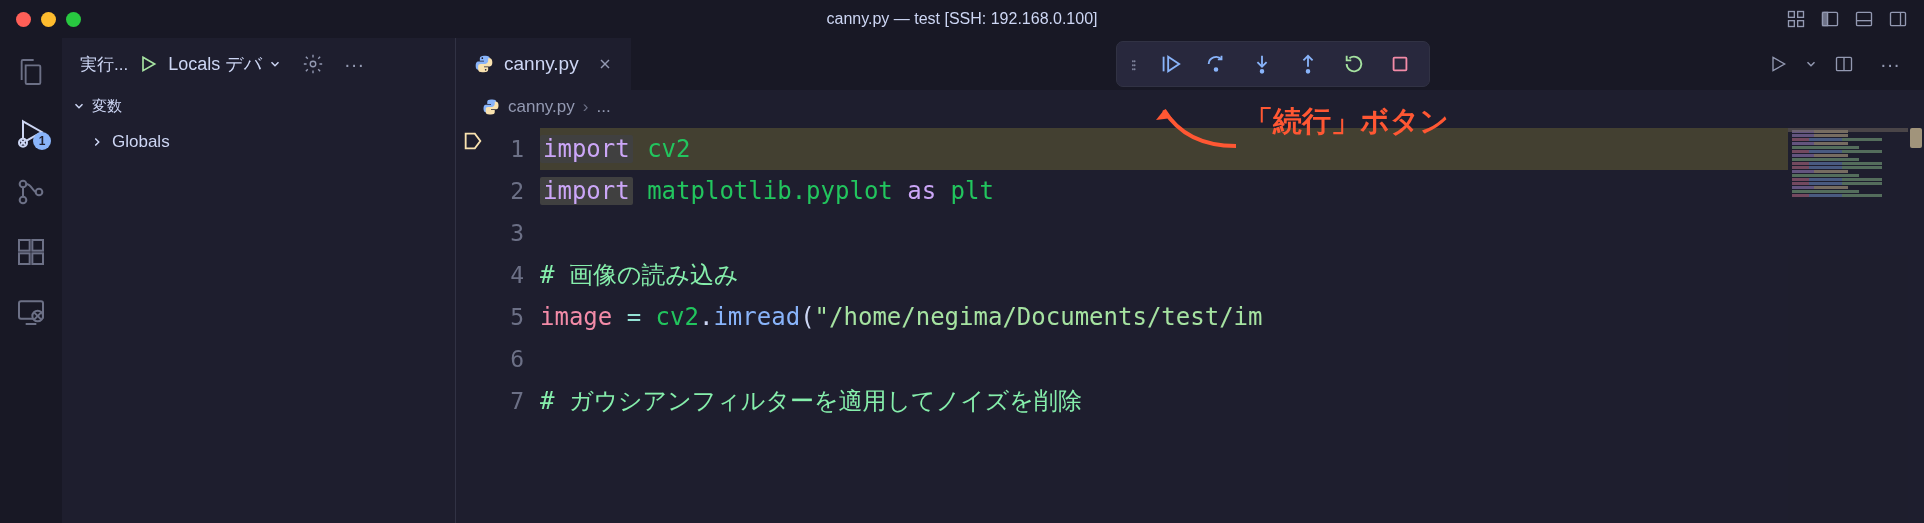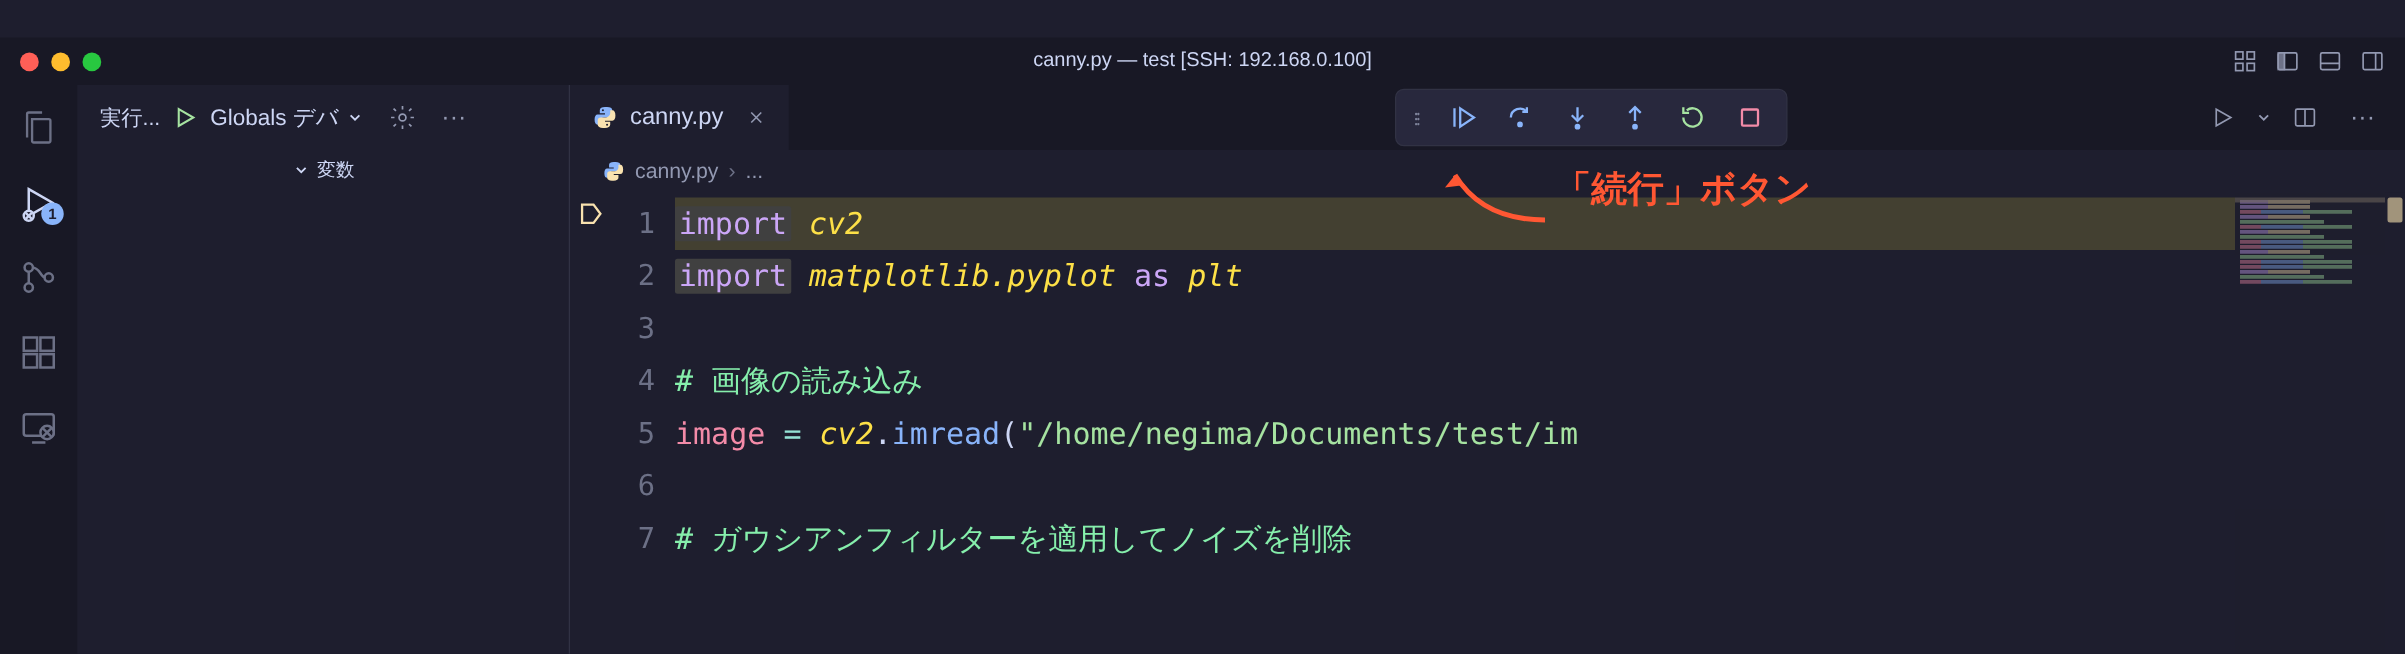--- a/index.html
+++ b/index.html
@@ -1,19 +1,19 @@
 <!DOCTYPE html>
 <html><head>
 <meta charset="utf-8">
 <style>
 * { box-sizing: border-box; margin: 0; padding: 0; }
 body { font-family: -apple-system, 'Helvetica Neue', sans-serif; background: #1e1e2e; color: #cdd6f4; width: 1924px; height: 523px; overflow: hidden; font-size: 16px; }
 
 
-.titlebar { height: 38px; background: #181825; display: flex; align-items: center; padding: 0 16px; position: relative; margin-top: 30px; }
+.titlebar { height: 38px; background: #181825; display: flex; align-items: center; padding: 0 16px; position: relative; }
 .traffic { display: flex; gap: 10px; align-items: center; }
 .dot { width: 15px; height: 15px; border-radius: 50%; }
 .dot.red { background: #ff5f57; }
 .dot.yellow { background: #febc2e; }
 .dot.green { background: #28c840; }
 .title-center { position: absolute; left: 50%; transform: translateX(-50%); color: #cdd6f4; font-size: 16px; }
 .title-right { margin-left: auto; display: flex; gap: 14px; }
 .layout-icon { width: 20px; height: 20px; color: #9399b2; cursor: pointer; }
 
 
@@ -28,21 +28,21 @@
 
 .sidebar { width: 394px; background: #1e1e2e; display: flex; flex-direction: column; border-right: 1px solid #313244; }
 .side-header { height: 52px; display: flex; align-items: center; padding: 0 18px; gap: 10px; }
 .side-header .lbl { color: #cdd6f4; font-size: 17px; }
 .play-icon { width: 20px; height: 20px; color: #a6e3a1; }
 .config-select { display: flex; align-items: center; gap: 6px; color: #cdd6f4; font-size: 18px; }
 .chevron-small { width: 14px; height: 14px; color: #cdd6f4; }
 .gear { width: 22px; height: 22px; color: #9399b2; margin-left: 10px; cursor: pointer; }
 .dots { color: #9399b2; font-size: 20px; margin-left: 10px; cursor: pointer; }
 
-.section-head { height: 32px; display: flex; align-items: center; padding: 0 10px; gap: 6px; font-size: 15px; color: #cdd6f4; cursor: pointer; justify-content: center; }
+.section-head { height: 32px; display: flex; align-items: center; padding: 0 10px; gap: 6px; font-size: 15px; color: #cdd6f4; cursor: pointer; }
 .caret { width: 14px; height: 14px; color: #cdd6f4; transition: transform .1s; }
 .tree { padding: 2px 0 10px; }
 .tree-row { height: 36px; display: flex; align-items: center; padding-left: 28px; gap: 8px; font-size: 17px; color: #cdd6f4; cursor: pointer; }
 .tree-row.nested2 { padding-left: 58px; }
 .tree-row .caret { width: 14px; height: 14px; }
 .tree-row .caret.right { transform: rotate(-90deg); }
 .special { color: #cba6f7; font-family: 'Menlo', monospace; font-size: 19px; }
 .watch-sec { margin-top: auto; margin-bottom: 70px; }
 
 
@@ -66,21 +66,21 @@
 .code-area { flex: 1; display: flex; overflow: hidden; position: relative; }
 .gutter-extra { width: 36px; }
 .current-marker { position: absolute; left: 6px; top: 6px; width: 22px; height: 22px; }
 .line-nums { width: 48px; text-align: right; padding-right: 16px; color: #6c7086; font-family: 'Menlo', monospace; font-size: 23px; line-height: 42px; padding-top: 4px; }
 .line-nums div { height: 42px; }
 .code { flex: 1; font-family: 'Menlo', monospace; font-size: 24px; line-height: 42px; padding-top: 4px; white-space: pre; position: relative; }
 .code-line { height: 42px; display: flex; align-items: center; }
 .line-hl { background: rgba(181,167,60,0.25); width: 100%; }
 .kw-box { background: #404040; padding: 0 3px; border-radius: 2px; margin-top: 20px; }
 .tok-kw { color: #cba6f7; }
-.tok-id { color: #fde047; font-style: italic; }
+.tok-id { color: #22c55e; }
 .tok-var { color: #f38ba8; }
 .tok-op { color: #94e2d5; }
 .tok-fn { color: #89b4fa; }
 .tok-str { color: #a6e3a1; }
 .tok-cm { color: #86efac; }
 .tok-txt { color: #cdd6f4; }
 
 .minimap { width: 120px; background: #1e1e2e; opacity: .4; font-size: 3px; line-height: 4px; padding: 6px 4px; font-family: monospace; color: #cdd6f4; overflow: hidden; position: relative; }
 .minimap .mini-hl { position: absolute; top: 4px; left: 0; right: 0; height: 4px; background: rgba(249,226,175,.5); }
 .minimap .block { height: 3px; margin-bottom: 1px; background: linear-gradient(90deg,#cba6f7 0 20%,#f9e2af 20% 50%,transparent 50%); }
@@ -174,39 +174,45 @@
     </div>
   </div>
 
   <div class="sidebar">
     <div class="side-header">
       <span class="lbl">実行...</span>
       <svg class="play-icon" viewBox="0 0 24 24" fill="none" stroke="currentColor" stroke-width="2">
           <polygon points="6,4 20,12 6,20"></polygon>
         </svg>
       <div class="config-select">
-        <span>Globals デバ</span>
+        <span>Locals デバ</span>
         <svg class="chevron-small" viewBox="0 0 24 24" fill="none" stroke="currentColor" stroke-width="2.5">
             <polyline points="6 9 12 15 18 9"></polyline>
           </svg>
       </div>
       <svg class="gear" viewBox="0 0 24 24" fill="none" stroke="currentColor" stroke-width="1.5">
           <circle cx="12" cy="12" r="3"></circle>
           <path d="M12 2v3M12 19v3M4.2 4.2l2.1 2.1M17.7 17.7l2.1 2.1M2 12h3M19 12h3M4.2 19.8l2.1-2.1M17.7 6.3l2.1-2.1"></path>
         </svg>
       <span class="dots">···</span>
     </div>
 
     <div class="section-head">
       <svg class="caret" viewBox="0 0 24 24" fill="none" stroke="currentColor" stroke-width="2.5">
           <polyline points="6 9 12 15 18 9"></polyline>
         </svg>
       <span>変数</span>
     </div>
     <div class="tree">
+      <div class="tree-row">
+        <svg class="caret right" viewBox="0 0 24 24" fill="none" stroke="currentColor" stroke-width="2.5">
+            <polyline points="6 9 12 15 18 9"></polyline>
+          </svg>
+        <span>Globals</span>
+      </div>
     </div>
 
   </div>
 
   <div class="editor-wrap">
     <div class="tabs">
       <div class="tab">
         <svg class="file-icon" viewBox="0 0 24 24">
             <path fill="#89b4fa" d="M12 2c-3 0-5 1-5 3v3h5v1H5c-2 0-3 2-3 5s1 5 3 5h2v-3c0-2 2-4 4-4h5c2 0 3-1 3-3V5c0-2-2-3-5-3h-2zm-2 2a1 1 0 1 1 0 2 1 1 0 0 1 0-2z"></path>
             <path fill="#f9e2af" d="M12 22c3 0 5-1 5-3v-3h-5v-1h7c2 0 3-2 3-5s-1-5-3-5h-2v3c0 2-2 4-4 4H8c-2 0-3 1-3 3v4c0 2 2 3 5 3h2zm2-2a1 1 0 1 1 0-2 1 1 0 0 1 0 2z"></path>

